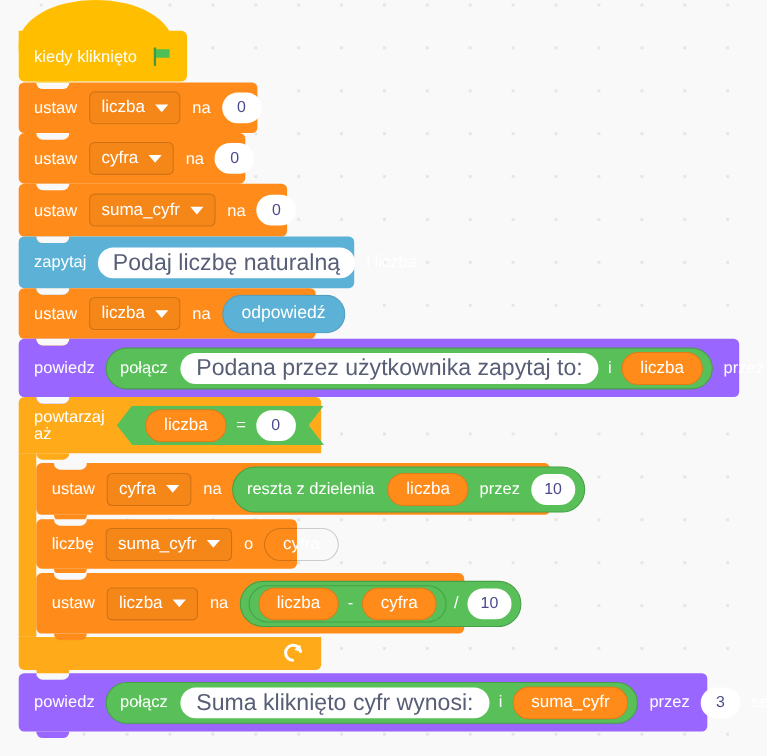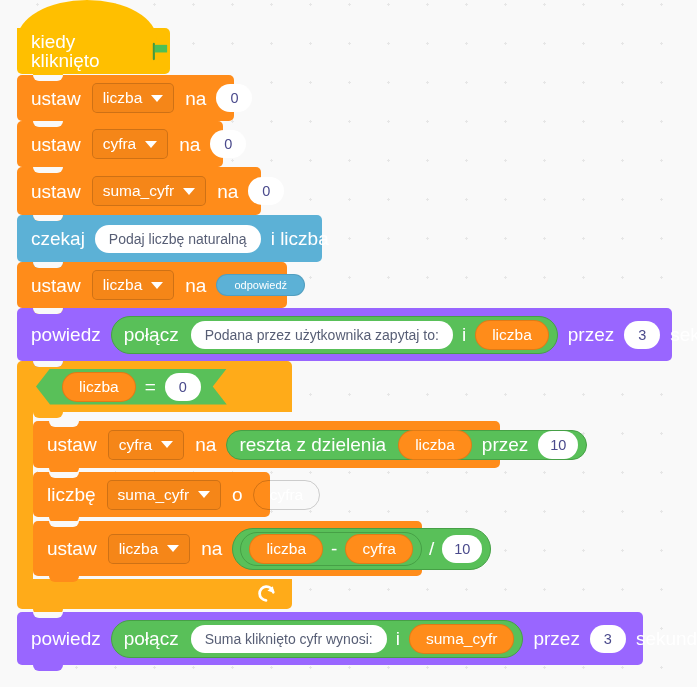--- a/index.html
+++ b/index.html
@@ -25,21 +25,21 @@
     display: flex;
     align-items: center;
     color: #fff;
     font-size: 15.5px;
     border-radius: 5px;
     white-space: nowrap;
     user-select: none;
   }
   .blk > * { flex: 0 0 auto; }
 
-  .lbl { padding: 0 6px; color:#fff; font-size:19px; line-height:1; }
+  .lbl { padding: 0 6px; color:#fff; font-size:15px; line-height:1; }
 
   
   .notch-top::before {
     content: "";
     position: absolute;
     left: 16px; top: 0;
     width: 30px; height: 6px;
     background: #f9f9f9;
     border-radius: 0 0 7px 7px;
     z-index: 2;
@@ -81,21 +81,21 @@
     height: 28px; min-width: 36px;
     display:flex; align-items:center; justify-content:center;
     padding: 0 12px; font-size: 14.5px;
     margin: 0 4px;
   }
   .oval-txt {
     background:#fff; color:#575e75;
     border-radius: 999px;
     height: 28px;
     display:flex; align-items:center;
-    padding: 0 14px; font-size: 14px;
+    padding: 0 14px; font-size: 21px;
     margin: 0 4px;
   }
   .dropdown {
     border-radius: 5px;
     height: 30px;
     display:flex; align-items:center;
     padding: 0 10px;
     margin: 0 5px;
     font-size: 15.5px; color:#fff;
     border: 1px solid rgba(0,0,0,0.16);
@@ -113,23 +113,23 @@
     height: 30px;
     display:flex; align-items:center; justify-content:center;
     padding: 0 16px; font-size:15.5px;
     margin: 0 4px;
     border: 1px solid rgba(0,0,0,0.12);
   }
   .var-oval.flat { background: transparent; border:1px solid rgba(0,0,0,0.18); }
   .sens-oval {
     background:#5cb1d6; color:#fff;
     border-radius: 999px;
-    height: 22px;
+    height: 35px;
     display:flex; align-items:center; justify-content:center;
-    padding: 0 17px; font-size:11px;
+    padding: 0 17px; font-size:16px;
     margin: 0 4px;
     border: 1px solid rgba(0,0,0,0.1);
   }
 
   
   .rep-ops {
     background:#59c059;
     border-radius: 999px;
     height: 34px;
     display:flex; align-items:center;
@@ -215,21 +215,21 @@
     <span class="lbl">ustaw</span>
     <span class="dropdown">
       <span>suma_cyfr</span>
       <i class="dd-arrow"></i>
     </span>
     <span class="lbl">na</span>
     <span class="oval-num">0</span>
   </div>
 
   <div class="blk c-sensing notch-top bump-bot" style="left:17px; top:215px; width:305px; height:47px; background:#5cb1d6; padding-left:8px;">
-    <span class="lbl">czekaj</span>
+    <span class="lbl">zapytaj</span>
     <span class="oval-txt">Podaj liczbę naturalną</span>
     <span class="lbl">i liczba</span>
   </div>
 
   <div class="blk c-vars notch-top bump-bot" style="left:17px; top:262px; width:270px; height:46px; background:#ff8c1a; padding-left:8px;">
     <span class="lbl">ustaw</span>
     <span class="dropdown">
       <span>liczba</span>
       <i class="dd-arrow"></i>
     </span>
@@ -246,20 +246,21 @@
       <span class="var-oval">liczba</span>
     </span>
     <span class="lbl">przez</span>
     <span class="oval-num">3</span>
     <span class="lbl">sekund</span>
   </div>
 
   <div class="c-block" style="left:17px; top:361px; width:275px;">
 
     <div class="c-head notch-top bump-bot" style="width:275px; height:51px; background:#ffab19;">
+      <span class="lbl" style="padding-left:0;">powtarzaj aż</span>
       <span class="bool-ops">
         <span class="var-oval">liczba</span>
         <span class="lbl" style="padding:0 5px;">=</span>
         <span class="oval-num">0</span>
       </span>
     </div>
 
     <div class="c-arm" style="height:167px;"></div>
 
     <div class="c-foot bump-bot" style="width:275px; height:30px; background:#ffab19;">
@@ -272,21 +273,21 @@
     </div>
   </div>
 
   <div class="blk c-vars notch-top bump-bot" style="left:33px; top:421px; width:467px; height:47px; background:#ff8c1a; padding-left:8px;">
     <span class="lbl">ustaw</span>
     <span class="dropdown">
       <span>cyfra</span>
       <i class="dd-arrow"></i>
     </span>
     <span class="lbl">na</span>
-    <span class="rep-ops" style="height:30px;">
+    <span class="rep-ops" style="height:42px;">
       <span class="lbl" style="padding:0 8px;">reszta z dzielenia</span>
       <span class="var-oval">liczba</span>
       <span class="lbl" style="padding:0 6px;">przez</span>
       <span class="oval-num">10</span>
     </span>
   </div>
 
   <div class="blk c-vars notch-top bump-bot" style="left:33px; top:472px; width:237px; height:45px; background:#ff8c1a; padding-left:8px;">
     <span class="lbl">liczbę</span>
     <span class="dropdown">

